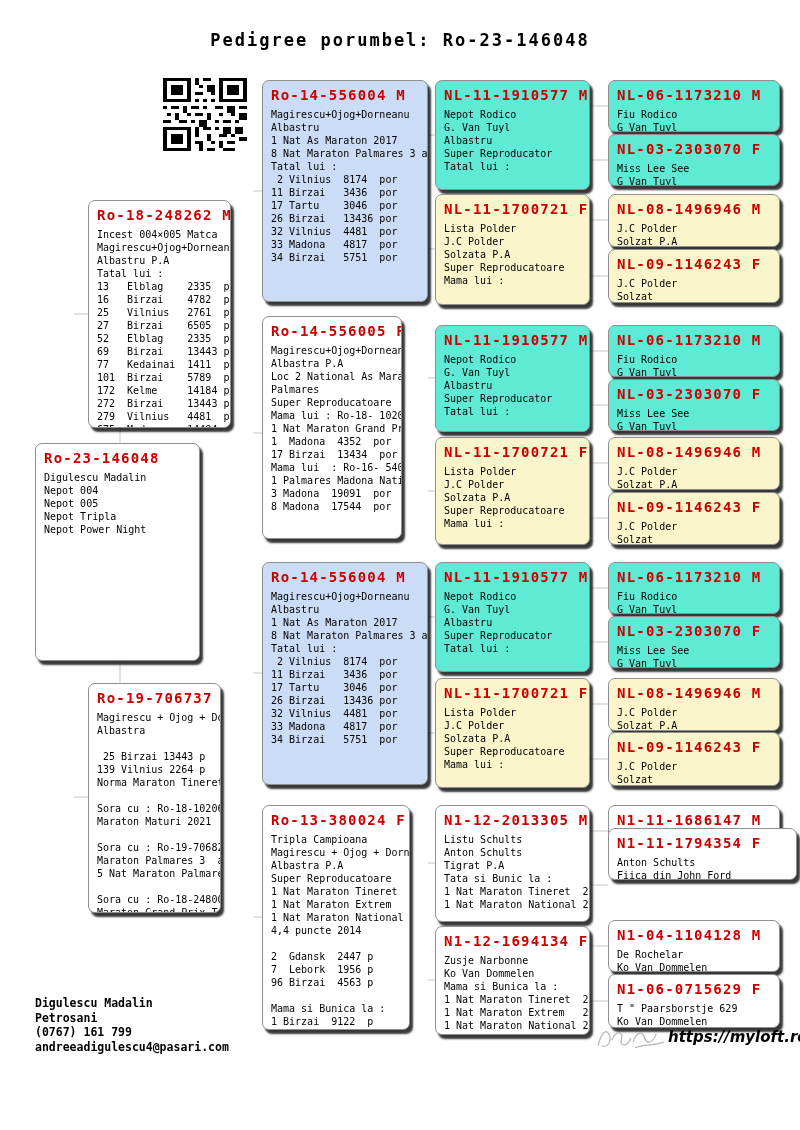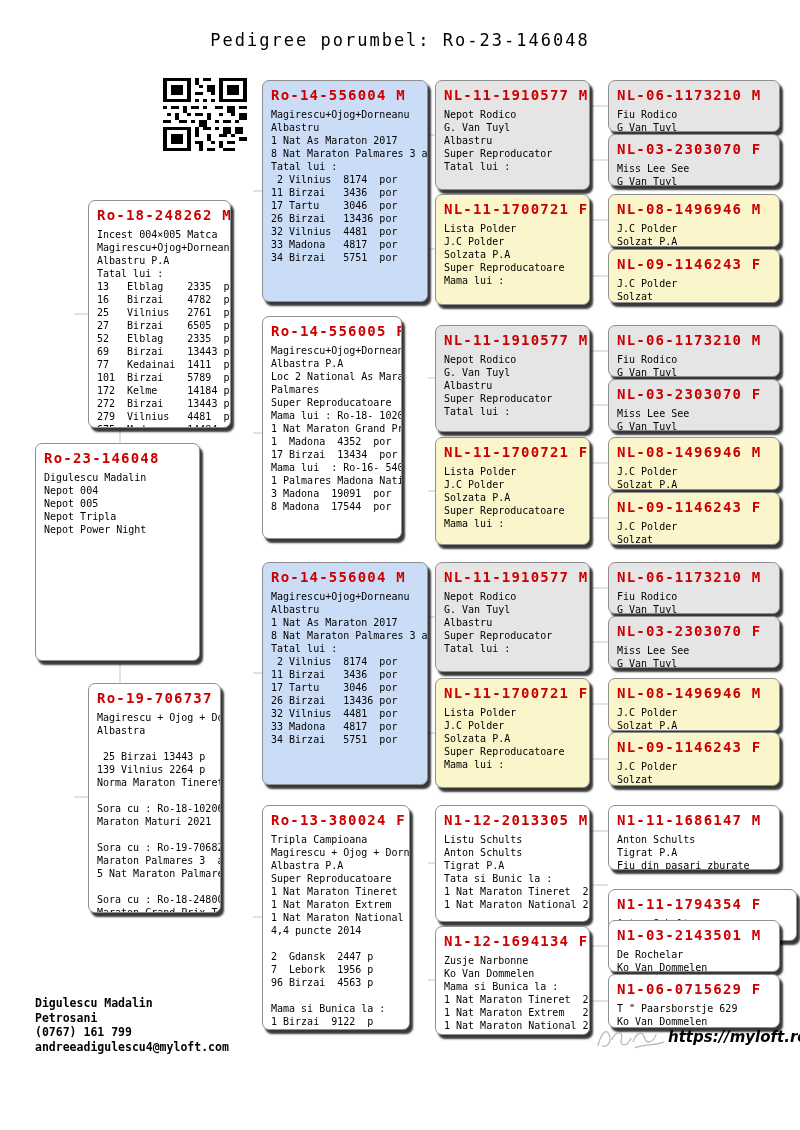--- a/index.html
+++ b/index.html
@@ -2,30 +2,30 @@
 <html><head>
 <meta charset="utf-8">
 <style>
   html,body{margin:0;padding:0;}
   body{
     width:800px;height:1130px;position:relative;background:#ffffff;
     font-family:"DejaVu Sans Mono",monospace;overflow:hidden;
   }
   .page-title{
     position:absolute;top:30px;left:0;width:800px;text-align:center;
-    font-weight:normal;font-size:17px;letter-spacing:2px;color:#000;
+    font-weight:bold;font-size:17px;letter-spacing:2px;color:#000;
   }
   .wires{position:absolute;left:0;top:0;z-index:0;}
   .box{
     position:absolute;z-index:2;background:#fff;border:1px solid #8f8f8f;
     border-radius:7px;box-shadow:3px 4px 2px rgba(0,0,0,0.78);
     padding:5px 4px 18px 8px;box-sizing:border-box;overflow:hidden;
   }
   .bg-blue{background:#cbdcf6;}
-  .bg-green{background:#e5e5e5;}
+  .bg-green{background:#5eead4;}
   .bg-yellow{background:#faf5ca;}
   .bt{
     font-weight:bold;color:#cc0000;font-size:14px;letter-spacing:1.2px;
     margin:1px 0 5px 0;white-space:nowrap;
   }
   .bb{
     margin:0;font-family:"DejaVu Sans Mono",monospace;font-size:10px;
     line-height:13px;white-space:pre;color:#000;
   }
   .qr{position:absolute;left:163px;top:78px;z-index:2;}
@@ -344,43 +344,43 @@
   <pre class="bb">J.C Polder
 Solzat
 Semisora cu 16, 20 Nat</pre>
 </div>
 <div class="box" style="left:608px;top:805px;width:172px;height:65px">
   <div class="bt">N1-11-1686147 M</div>
   <pre class="bb">Anton Schults
 Tigrat P.A
 Fiu din pasari zburate</pre>
 </div>
-<div class="box" style="left:608px;top:889px;width:189px;height:52px">
+<div class="box" style="left:608px;top:828px;width:189px;height:52px">
   <div class="bt">N1-11-1794354 F</div>
   <pre class="bb">Anton Schults
 Fiica din John Ford
 5 Clasari Barcelona</pre>
 </div>
 <div class="box" style="left:608px;top:920px;width:172px;height:52px">
-  <div class="bt">N1-03-2143501 M</div>
+  <div class="bt">N1-04-1104128 M</div>
   <pre class="bb">De Rochelar
 Ko Van Dommelen</pre>
 </div>
 <div class="box" style="left:608px;top:974px;width:172px;height:54px">
   <div class="bt">N1-06-0715629 F</div>
   <pre class="bb">T " Paarsborstje 629
 Ko Van Dommelen
 Sora Paarsborst</pre>
 </div>
 
 <div class="contact">
   <div>Digulescu Madalin</div>
   <div>Petrosani</div>
   <div>(0767) 161 799</div>
-  <div>andreeadigulescu4@myloft.com</div>
+  <div>andreeadigulescu4@pasari.com</div>
 </div>
 
 <div class="sig">
   <svg width="70" height="26" viewBox="0 0 72 26">
     <path d="M2 20 C6 4 12 2 14 10 C16 18 10 22 6 20 M16 14 C22 2 28 6 26 14 C24 20 32 22 36 12 M38 16 C42 6 48 4 50 12 C52 18 58 18 62 8 M40 22 C50 18 62 20 70 16" stroke="#b8b8b8" fill="none" stroke-width="1.3"></path>
   </svg>
 </div>
 <a class="website" href="#">https://myloft.ro</a>
 
 </body></html>

